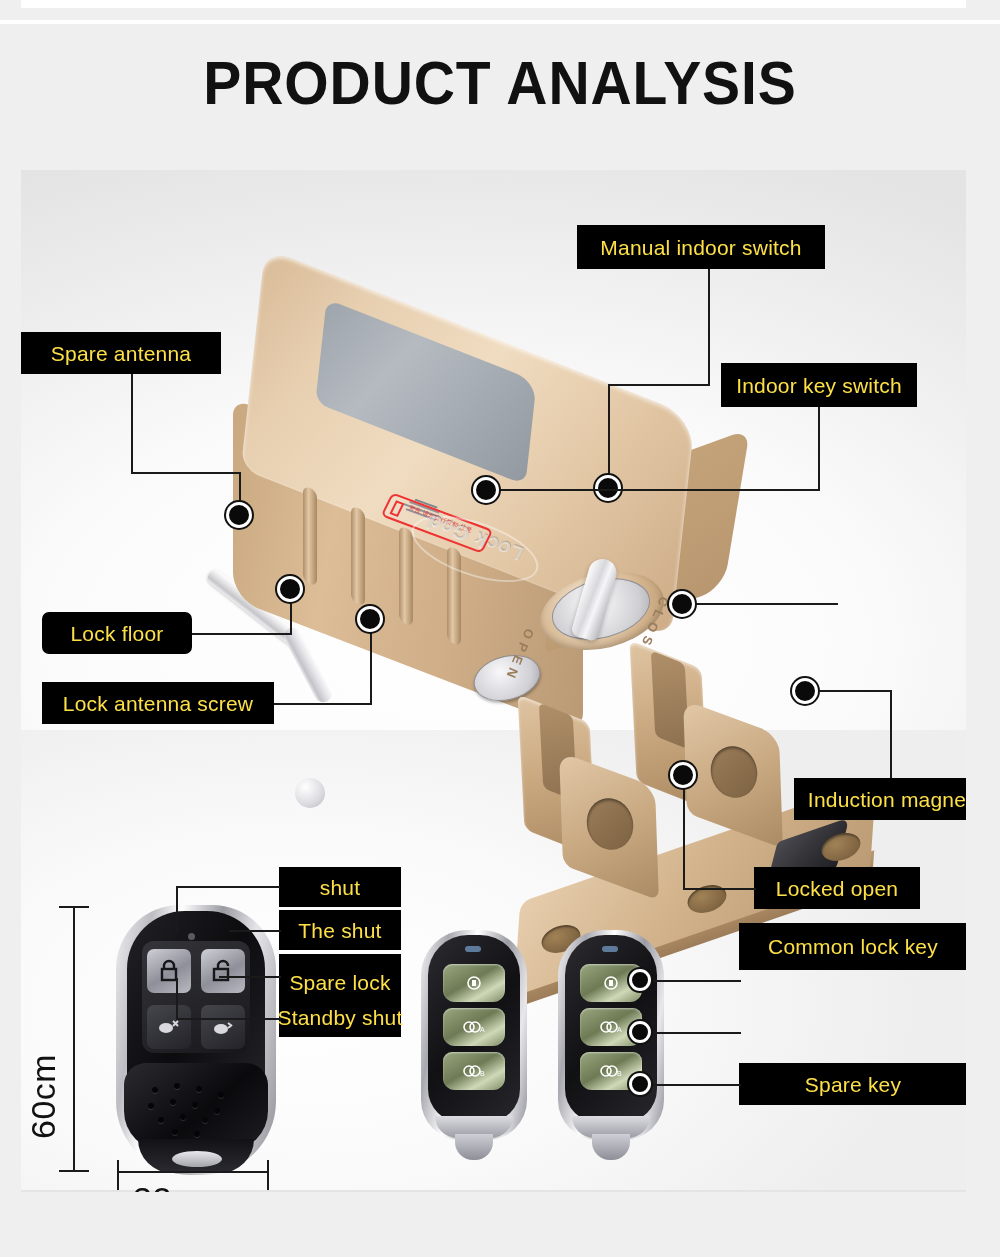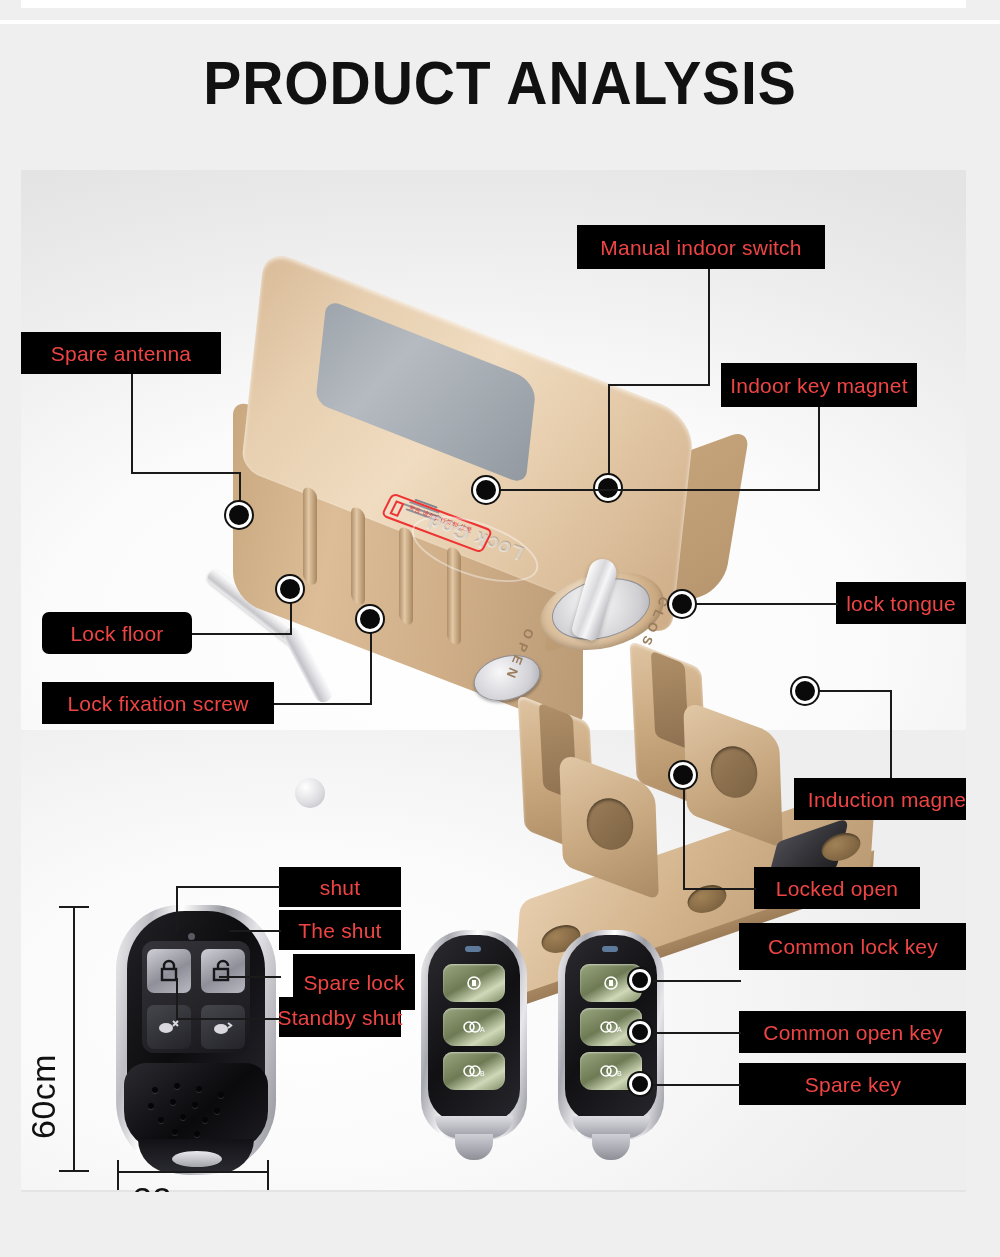--- a/index.html
+++ b/index.html
@@ -43,21 +43,21 @@
     position: absolute; left: 21px; top: 170px;
     width: 945px; height: 1022px;
     background: #ffffff;
     overflow: hidden;
   }
 
   
   .tag {
     position: absolute;
     background: #000000;
-    color: #ef4444;
+    color: #fde047;
     font-family: "Liberation Sans", sans-serif;
     font-size: 21px;
     line-height: 1;
     display: flex;
     align-items: center;
     white-space: nowrap;
     letter-spacing: .2px;
   }
   .tag.c  { justify-content: center; }
 
@@ -514,41 +514,38 @@
 
     <div class="tag c" style="left:556px; top:55px; width:248px; height:44px;">
       <span>Manual indoor switch</span>
     </div>
     <div class="lead v" style="left:687px; top:99px; height:115px;"></div>
     <div class="lead h" style="left:587px; top:214px; width:102px;"></div>
     <div class="lead v" style="left:587px; top:214px; height:98px;"></div>
     <div class="dot" style="left:574px; top:305px;"></div>
 
     <div class="tag c" style="left:700px; top:193px; width:196px; height:44px;">
-      <span>Indoor key magnet</span>
+      <span>Indoor key switch</span>
     </div>
     <div class="lead v" style="left:797px; top:237px; height:82px;"></div>
     <div class="lead h" style="left:465px; top:319px; width:334px;"></div>
     <div class="dot" style="left:452px; top:307px;"></div>
 
-    <div class="tag c" style="left:815px; top:412px; width:130px; height:42px;">
-      <span>lock tongue</span>
-    </div>
     <div class="lead h" style="left:661px; top:433px; width:156px;"></div>
     <div class="dot" style="left:648px; top:421px;"></div>
 
     <div class="tag c" style="left:21px; top:442px; width:150px; height:42px;border-radius:7px;">
       <span>Lock floor</span>
     </div>
     <div class="lead h" style="left:171px; top:463px; width:100px;"></div>
     <div class="lead v" style="left:269px; top:420px; height:45px;"></div>
     <div class="dot" style="left:256px; top:406px;"></div>
 
     <div class="tag c" style="left:21px; top:512px; width:232px; height:42px;">
-      <span>Lock fixation screw</span>
+      <span>Lock antenna screw</span>
     </div>
     <div class="lead h" style="left:253px; top:533px; width:98px;"></div>
     <div class="lead v" style="left:349px; top:448px; height:87px;"></div>
     <div class="dot" style="left:336px; top:436px;"></div>
 
     <div class="tag c" style="left:773px; top:608px; width:192px; height:42px;">
       <span>Induction magnet</span>
     </div>
     <div class="lead v" style="left:869px; top:520px; height:88px;"></div>
     <div class="lead h" style="left:784px; top:520px; width:87px;"></div>
@@ -616,21 +613,21 @@
       <span>shut</span>
     </div>
     <div class="lead h" style="left:155px; top:716px; width:104px;"></div>
     <div class="lead v" style="left:155px; top:716px; height:46px;"></div>
 
     <div class="tag c" style="left:258px; top:740px; width:122px; height:40px;">
       <span>The shut</span>
     </div>
     <div class="lead h" style="left:208px; top:760px; width:52px;"></div>
 
-    <div class="tag c" style="left:272px; top:784px; width:122px; height:56px;">
+    <div class="tag c" style="left:258px; top:784px; width:122px; height:56px;">
       <span>Spare lock</span>
     </div>
     <div class="lead h" style="left:198px; top:806px; width:62px;"></div>
 
     <div class="tag c" style="left:258px; top:827px; width:122px; height:40px;">
       <span>Standby shut</span>
     </div>
     <div class="lead h" style="left:155px; top:848px; width:105px;"></div>
     <div class="lead v" style="left:155px; top:808px; height:42px;"></div>
 
@@ -693,23 +690,20 @@
       <div class="fob-foot"></div>
       <div class="fob-stem"></div>
     </div>
 
     <div class="tag c" style="left:718px; top:753px; width:228px; height:47px;">
       <span>Common lock key</span>
     </div>
     <div class="lead h" style="left:620px; top:810px; width:100px;"></div>
     <div class="dot sm" style="left:608px; top:799px;"></div>
 
-    <div class="tag c" style="left:718px; top:841px; width:228px; height:42px;">
-      <span>Common open key</span>
-    </div>
     <div class="lead h" style="left:620px; top:862px; width:100px;"></div>
     <div class="dot sm" style="left:608px; top:851px;"></div>
 
     <div class="tag c" style="left:718px; top:893px; width:228px; height:42px;">
       <span>Spare key</span>
     </div>
     <div class="lead h" style="left:620px; top:914px; width:100px;"></div>
     <div class="dot sm" style="left:608px; top:903px;"></div>
 
     <div class="dimline dim-v" style="left:52px; top:736px; height:266px;"></div>

